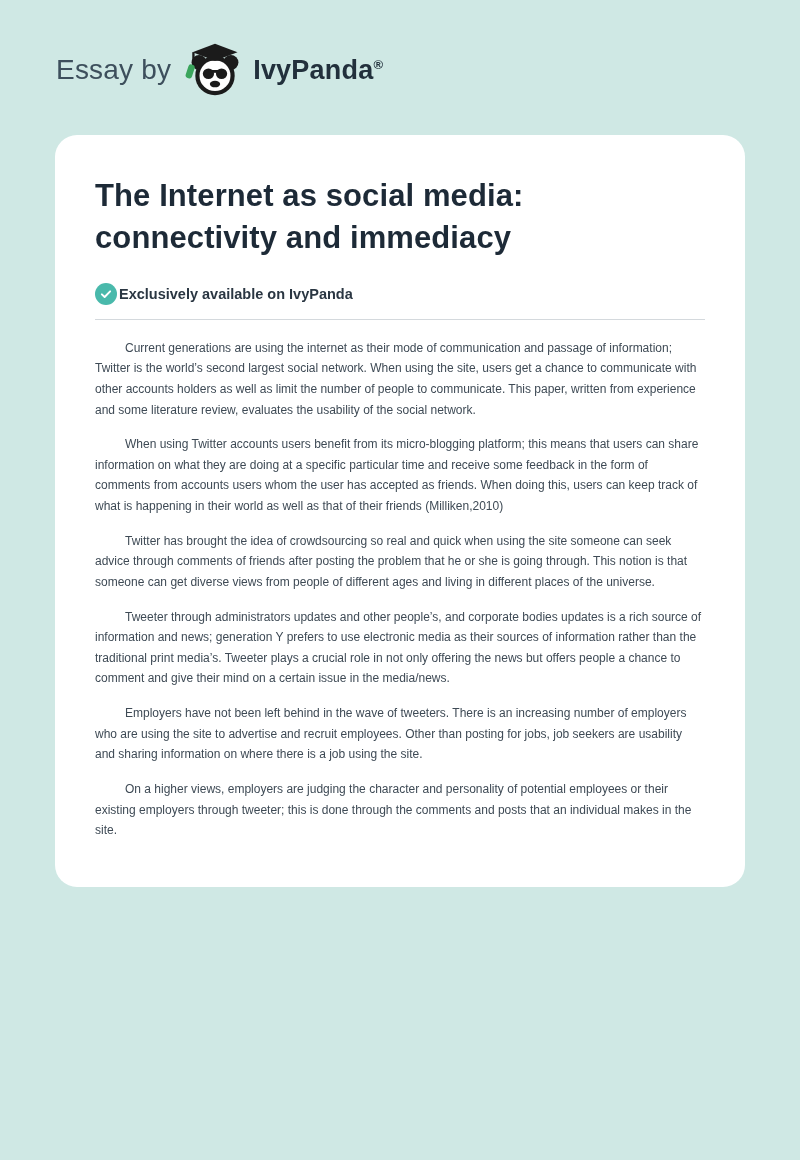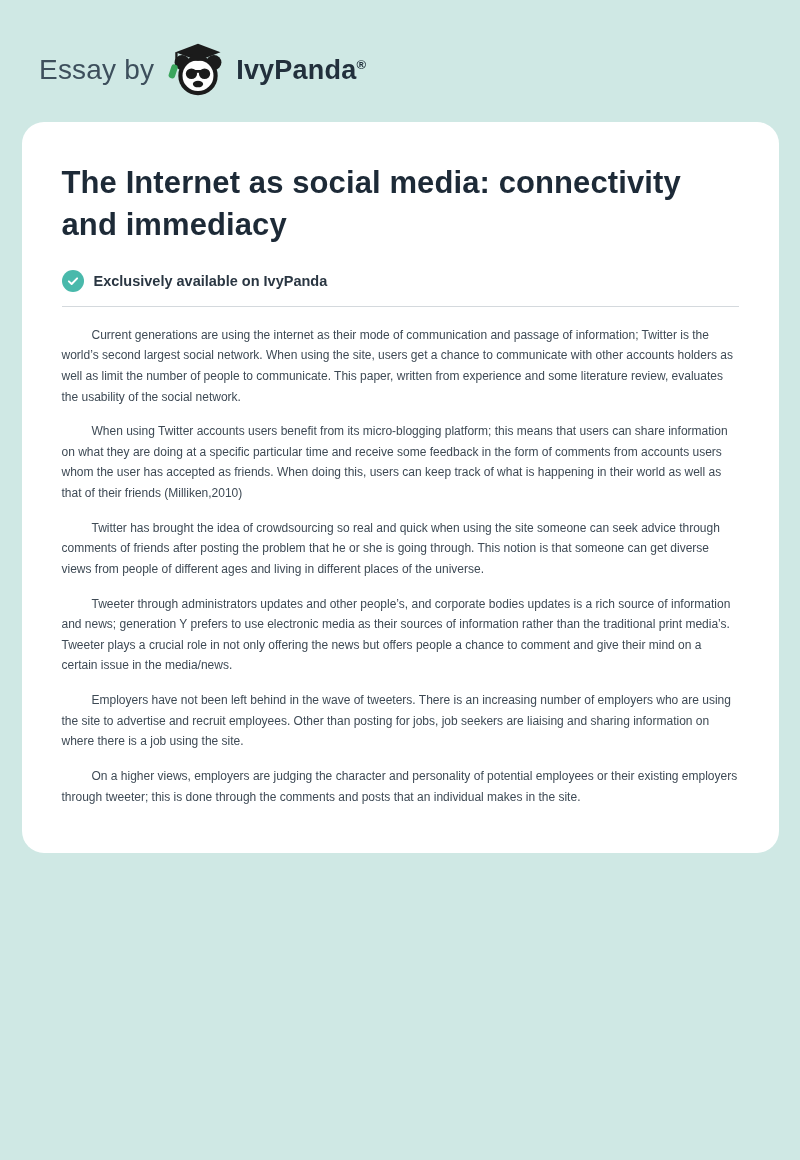--- a/index.html
+++ b/index.html
@@ -13,21 +13,21 @@
     background: #cfe8e4;
     min-height: 1160px;
     padding: 30px 0 40px 0;
   }
 
   
   .header {
     display: flex;
     align-items: center;
     gap: 14px;
-    padding: 10px 0 22px 39px;
+    padding: 10px 0 22px 56px;
   }
 
   .essay-by {
     font-size: 28px;
     color: #3d4f5c;
     font-weight: 400;
     letter-spacing: 0.2px;
   }
 
   .logo-wrap {
@@ -50,40 +50,40 @@
   }
 
   .brand sup {
     font-size: 13px;
     font-weight: 700;
     vertical-align: super;
   }
 
   
   .card {
-    width: 757px;
-    margin: 0 auto;
+    width: 690px;
+    margin: 13px auto;
     background: #ffffff;
     border-radius: 22px;
     padding: 40px 40px 46px 40px;
   }
 
   .card-title {
     font-size: 31px;
     line-height: 1.35;
     font-weight: 700;
     color: #1d2a37;
     margin-bottom: 24px;
     letter-spacing: 0.1px;
   }
 
   .badge-row {
     display: flex;
     align-items: center;
-    gap: 10px;
+    gap: 2px;
     margin-bottom: 14px;
   }
 
   .check-circle {
     width: 22px;
     height: 22px;
     border-radius: 50%;
     background: #49b9ab;
     display: flex;
     align-items: center;
@@ -167,17 +167,17 @@
     <span class="badge-text">Exclusively available on IvyPanda</span>
   </div>
 
   <hr class="divider">
 
   <div class="essay-body">
     <p>Current generations are using the internet as their mode of communication and passage of information; Twitter is the world’s second largest social network. When using the site, users get a chance to communicate with other accounts holders as well as limit the number of people to communicate. This paper, written from experience and some literature review, evaluates the usability of the social network.</p>
     <p>When using Twitter accounts users benefit from its micro-blogging platform; this means that users can share information on what they are doing at a specific particular time and receive some feedback in the form of comments from accounts users whom the user has accepted as friends. When doing this, users can keep track of what is happening in their world as well as that of their friends (Milliken,2010)</p>
     <p>Twitter has brought the idea of crowdsourcing so real and quick when using the site someone can seek advice through comments of friends after posting the problem that he or she is going through. This notion is that someone can get diverse views from people of different ages and living in different places of the universe.</p>
     <p>Tweeter through administrators updates and other people’s, and corporate bodies updates is a rich source of information and news; generation Y prefers to use electronic media as their sources of information rather than the traditional print media’s. Tweeter plays a crucial role in not only offering the news but offers people a chance to comment and give their mind on a certain issue in the media/news.</p>
-    <p>Employers have not been left behind in the wave of tweeters. There is an increasing number of employers who are using the site to advertise and recruit employees. Other than posting for jobs, job seekers are liaising and sharing information on where there is a job using the site.</p>
+    <p>Employers have not been left behind in the wave of tweeters. There is an increasing number of employers who are using the site to advertise and recruit employees. Other than posting for jobs, job seekers are usability and sharing information on where there is a job using the site.</p>
     <p>On a higher views, employers are judging the character and personality of potential employees or their existing employers through tweeter; this is done through the comments and posts that an individual makes in the site.</p>
   </div>
 
 </div>
 
 </body></html>

